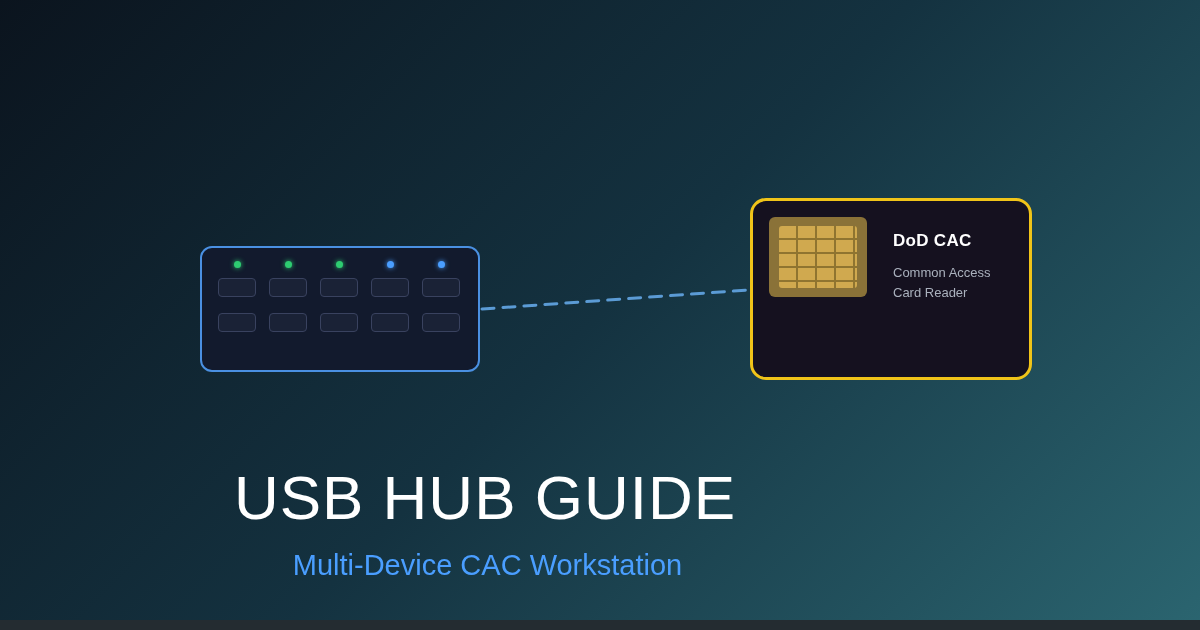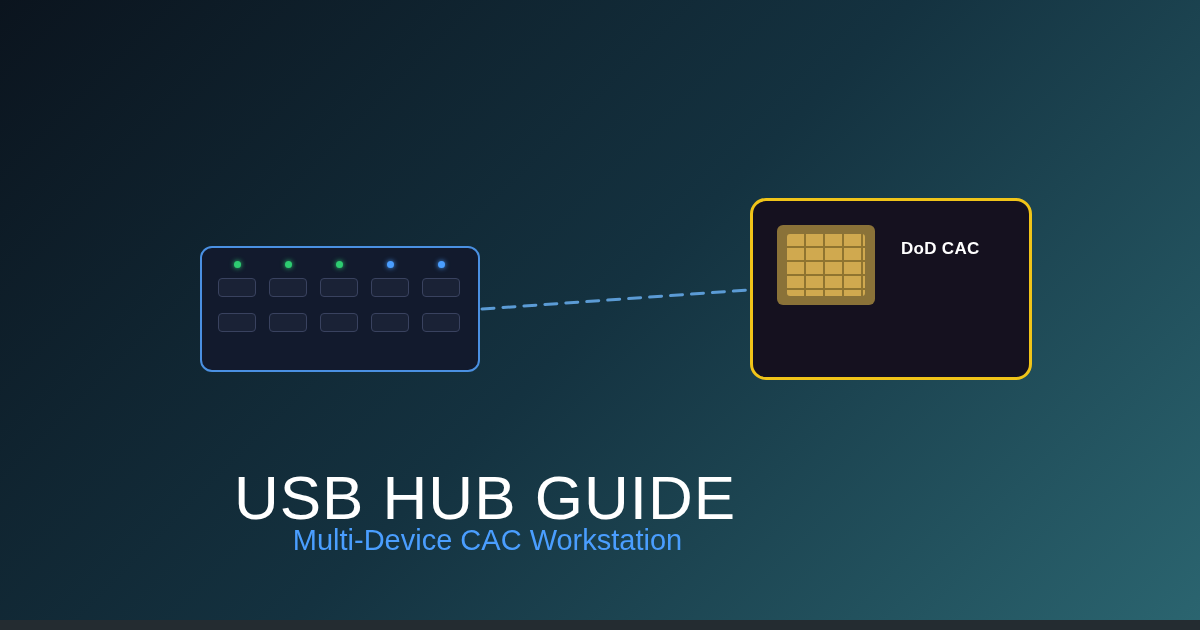--- a/index.html
+++ b/index.html
@@ -49,21 +49,21 @@
   .card {
     position: absolute;
     left: 750px; top: 198px;
     width: 282px; height: 182px;
     box-sizing: border-box;
     background: #15111f;
     border: 3px solid #f0c419;
     border-radius: 16px;
     display: flex;
     align-items: flex-start;
-    padding: 24px;
+    padding: 16px;
   }
   .chip-outer {
     flex: 0 0 auto;
     width: 98px; height: 80px;
     box-sizing: border-box;
     background: #8a7238;
     border-radius: 6px;
     padding: 9px 10px;
   }
   .chip-inner {
@@ -91,21 +91,21 @@
     left: 0; top: 462px;
     width: 970px;
     text-align: center;
     color: #ffffff;
     font-size: 62px;
     font-weight: 400;
     letter-spacing: 1px;
   }
   .subtitle {
     position: absolute;
-    left: 0; top: 524px;
+    left: 0; top: 549px;
     width: 975px;
     text-align: center;
     font-size: 29px;
     font-weight: 400;
     color: #4a9eff;
   }
 
   .bottom-strip {
     position: absolute;
     left: 0; bottom: 0;
@@ -153,19 +153,23 @@
       <span class="port"></span>
     </div>
 </div>
 
 <div class="card" style="border-color: rgb(240, 196, 25); background: rgb(21, 17, 31);">
   <div class="chip-outer">
     <div class="chip-inner" style="background-color: rgb(208, 169, 79);"></div>
   </div>
   <div class="card-text">
     <div class="card-title">DoD CAC</div>
+    <div class="card-sub">
+      <div>Common Access</div>
+      <div>Card Reader</div>
+    </div>
   </div>
 </div>
 
 <div class="title" style="color: rgb(255, 255, 255);">USB HUB GUIDE</div>
 <div class="subtitle" style="color: rgb(74, 158, 255);">Multi-Device CAC Workstation</div>
 
 <div class="bottom-strip" style="background: rgb(36, 44, 49);"></div>
 
 </body></html>

